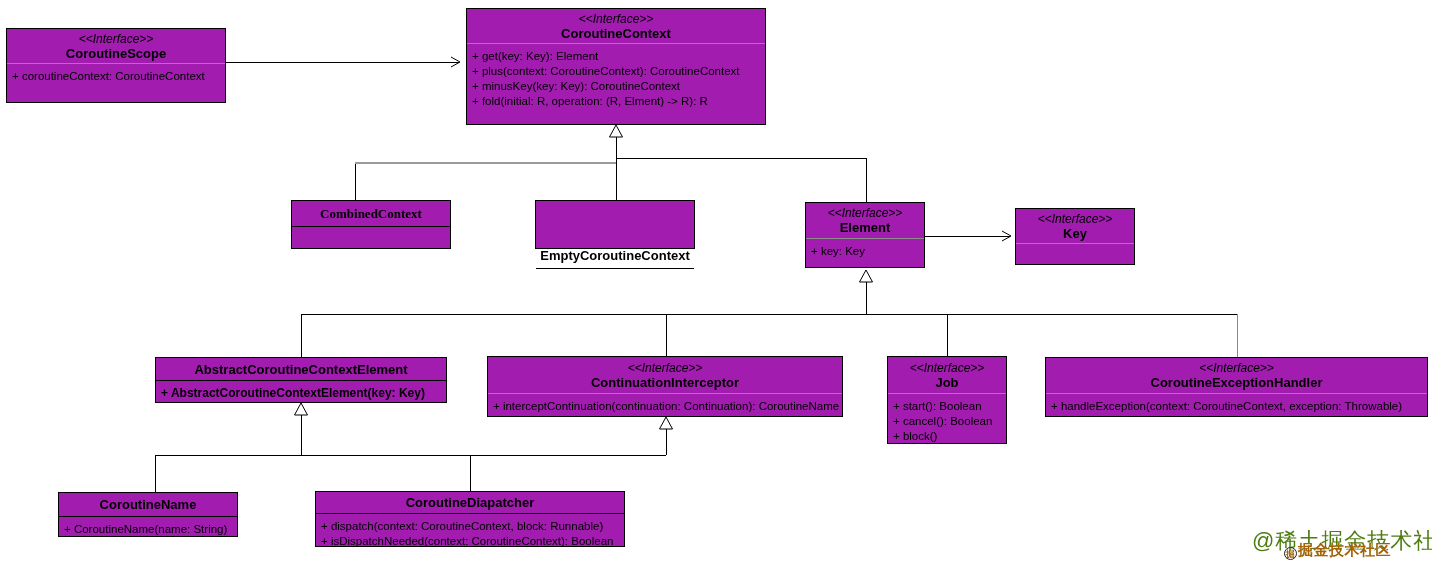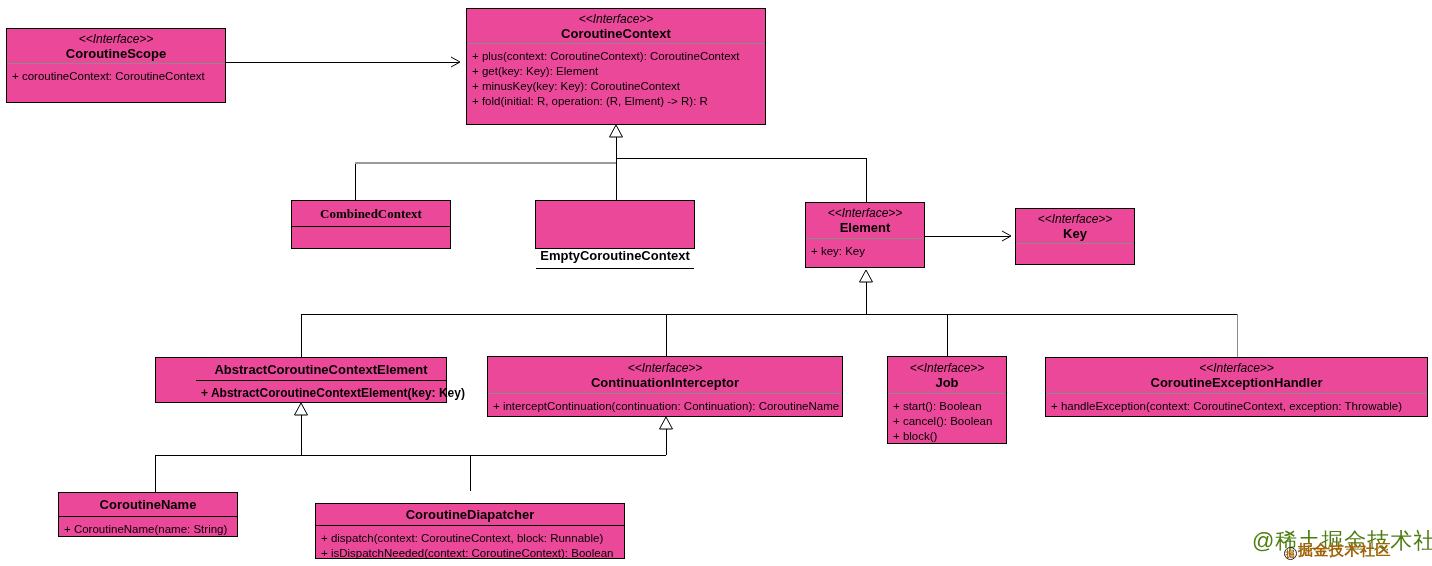--- a/index.html
+++ b/index.html
@@ -2,21 +2,21 @@
 <html><head>
 <meta charset="utf-8">
 <style>
   html,body{margin:0;padding:0;background:#fff;}
   .canvas{
     position:relative;width:1432px;height:566px;background:#fff;overflow:hidden;
     font-family:"Liberation Sans","DejaVu Sans",sans-serif;color:#000;
   }
   svg.connectors{position:absolute;left:0;top:0;}
   .uml-class{
-    position:absolute;background:#ec4899;border:1px solid #000;box-sizing:border-box;
+    position:absolute;background:#a21caf;border:1px solid #000;box-sizing:border-box;
   }
   .uml-header{
     display:flex;flex-direction:column;align-items:center;justify-content:center;
     border-bottom:1px solid #000;box-sizing:border-box;text-align:center;
   }
   .uml-class.iface .uml-header{border-bottom-color:#8c8c8c;}
   .uml-stereo{font-style:italic;font-size:12px;line-height:14px;}
   .uml-name{font-weight:bold;font-size:13px;line-height:15px;}
   .uml-body{padding:5px 5px 0 5px;font-size:11.5px;line-height:15px;text-align:left;}
   .uml-body.bold .uml-member{font-weight:bold;font-size:12px;}
@@ -87,22 +87,22 @@
         <div class="uml-body">
           <div class="uml-member">+ coroutineContext: CoroutineContext</div>
         </div>
       </div>
       <div class="uml-class iface" style="left: 466px; top: 8px; width: 300px; height: 117px;">
         <div class="uml-header" style="height: 35px;">
           <div class="uml-stereo">&lt;&lt;Interface&gt;&gt;</div>
           <div class="uml-name">CoroutineContext</div>
         </div>
         <div class="uml-body">
+          <div class="uml-member">+ get(key: Key): Element</div>
           <div class="uml-member">+ plus(context: CoroutineContext): CoroutineContext</div>
-          <div class="uml-member">+ get(key: Key): Element</div>
           <div class="uml-member">+ minusKey(key: Key): CoroutineContext</div>
           <div class="uml-member">+ fold(initial: R, operation: (R, Elment) -&gt; R): R</div>
         </div>
       </div>
       <div class="uml-class" style="left: 291px; top: 200px; width: 160px; height: 49px; font-family: Liberation Serif, serif;">
         <div class="uml-header" style="height: 26px;">
           <div class="uml-name">CombinedContext</div>
         </div>
         <div class="uml-body"></div>
       </div>
@@ -121,21 +121,21 @@
           <div class="uml-member">+ key: Key</div>
         </div>
       </div>
       <div class="uml-class iface" style="left: 1015px; top: 208px; width: 120px; height: 57px;">
         <div class="uml-header" style="height: 35px;">
           <div class="uml-stereo">&lt;&lt;Interface&gt;&gt;</div>
           <div class="uml-name">Key</div>
         </div>
         <div class="uml-body"></div>
       </div>
-      <div class="uml-class" style="left: 155px; top: 357px; width: 292px; height: 46px; padding-left: 40px;">
+      <div class="uml-class" style="left: 155px; top: 357px; width: 292px; height: 46px;">
         <div class="uml-header" style="height: 23px;">
           <div class="uml-name">AbstractCoroutineContextElement</div>
         </div>
         <div class="uml-body bold">
           <div class="uml-member">+ AbstractCoroutineContextElement(key: Key)</div>
         </div>
       </div>
       <div class="uml-class iface" style="left: 487px; top: 356px; width: 356px; height: 61px;">
         <div class="uml-header" style="height: 37px;">
           <div class="uml-stereo">&lt;&lt;Interface&gt;&gt;</div>
@@ -166,21 +166,21 @@
         </div>
       </div>
       <div class="uml-class" style="left: 58px; top: 492px; width: 180px; height: 45px;">
         <div class="uml-header" style="height: 24px;">
           <div class="uml-name">CoroutineName</div>
         </div>
         <div class="uml-body">
           <div class="uml-member">+ CoroutineName(name: String)</div>
         </div>
       </div>
-      <div class="uml-class" style="left: 315px; top: 491px; width: 310px; height: 56px; margin-top: 12px;">
+      <div class="uml-class" style="left: 315px; top: 491px; width: 310px; height: 56px;">
         <div class="uml-header" style="height: 22px;">
           <div class="uml-name">CoroutineDiapatcher</div>
         </div>
         <div class="uml-body">
           <div class="uml-member">+ dispatch(context: CoroutineContext, block: Runnable)</div>
           <div class="uml-member">+ isDispatchNeeded(context: CoroutineContext): Boolean</div>
         </div>
       </div>
     </div>
 

